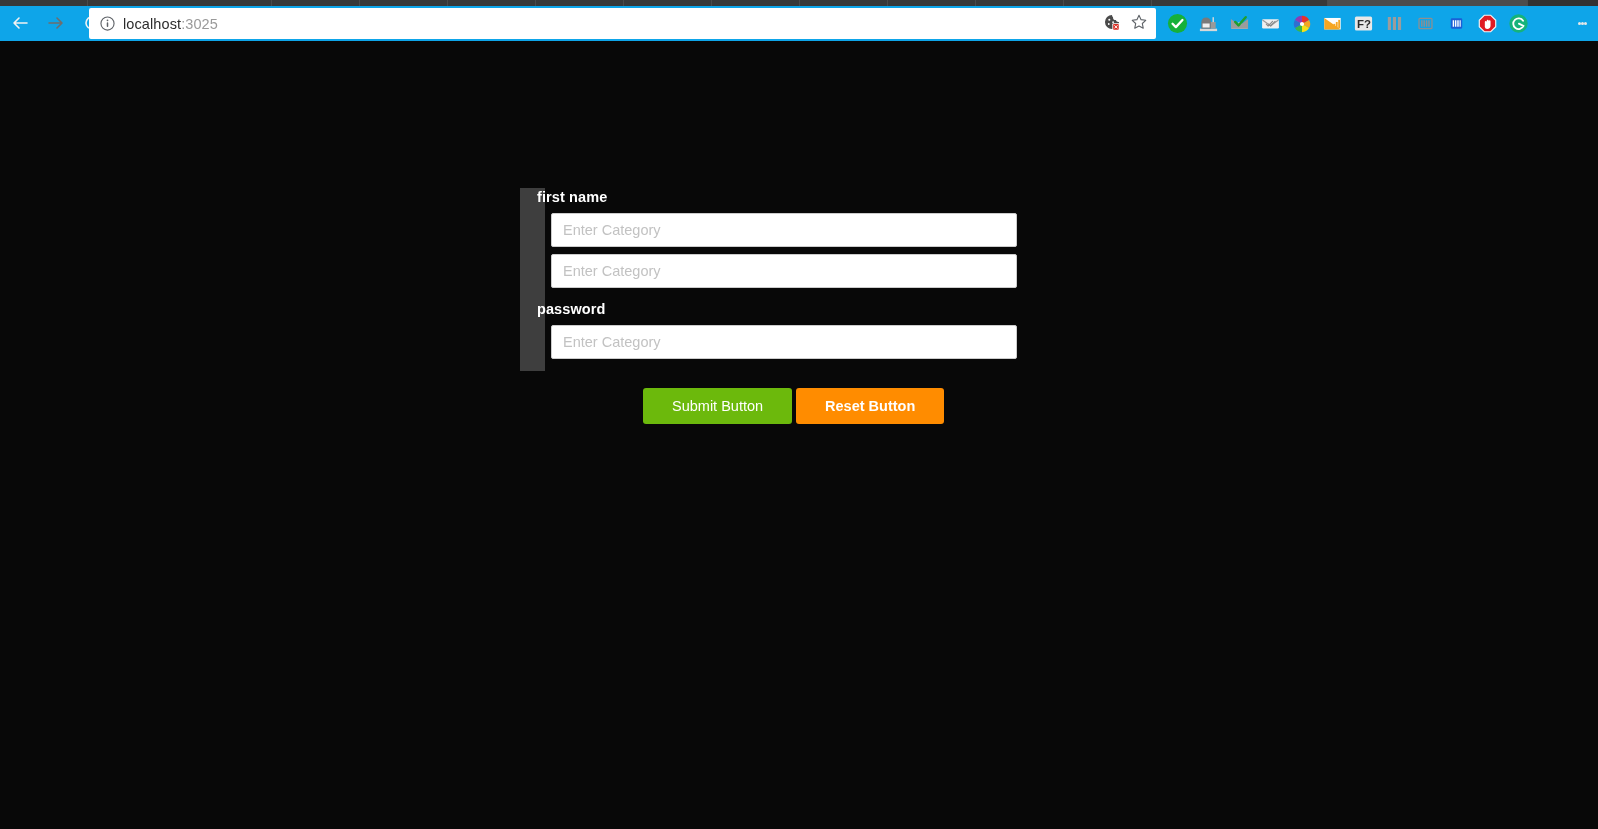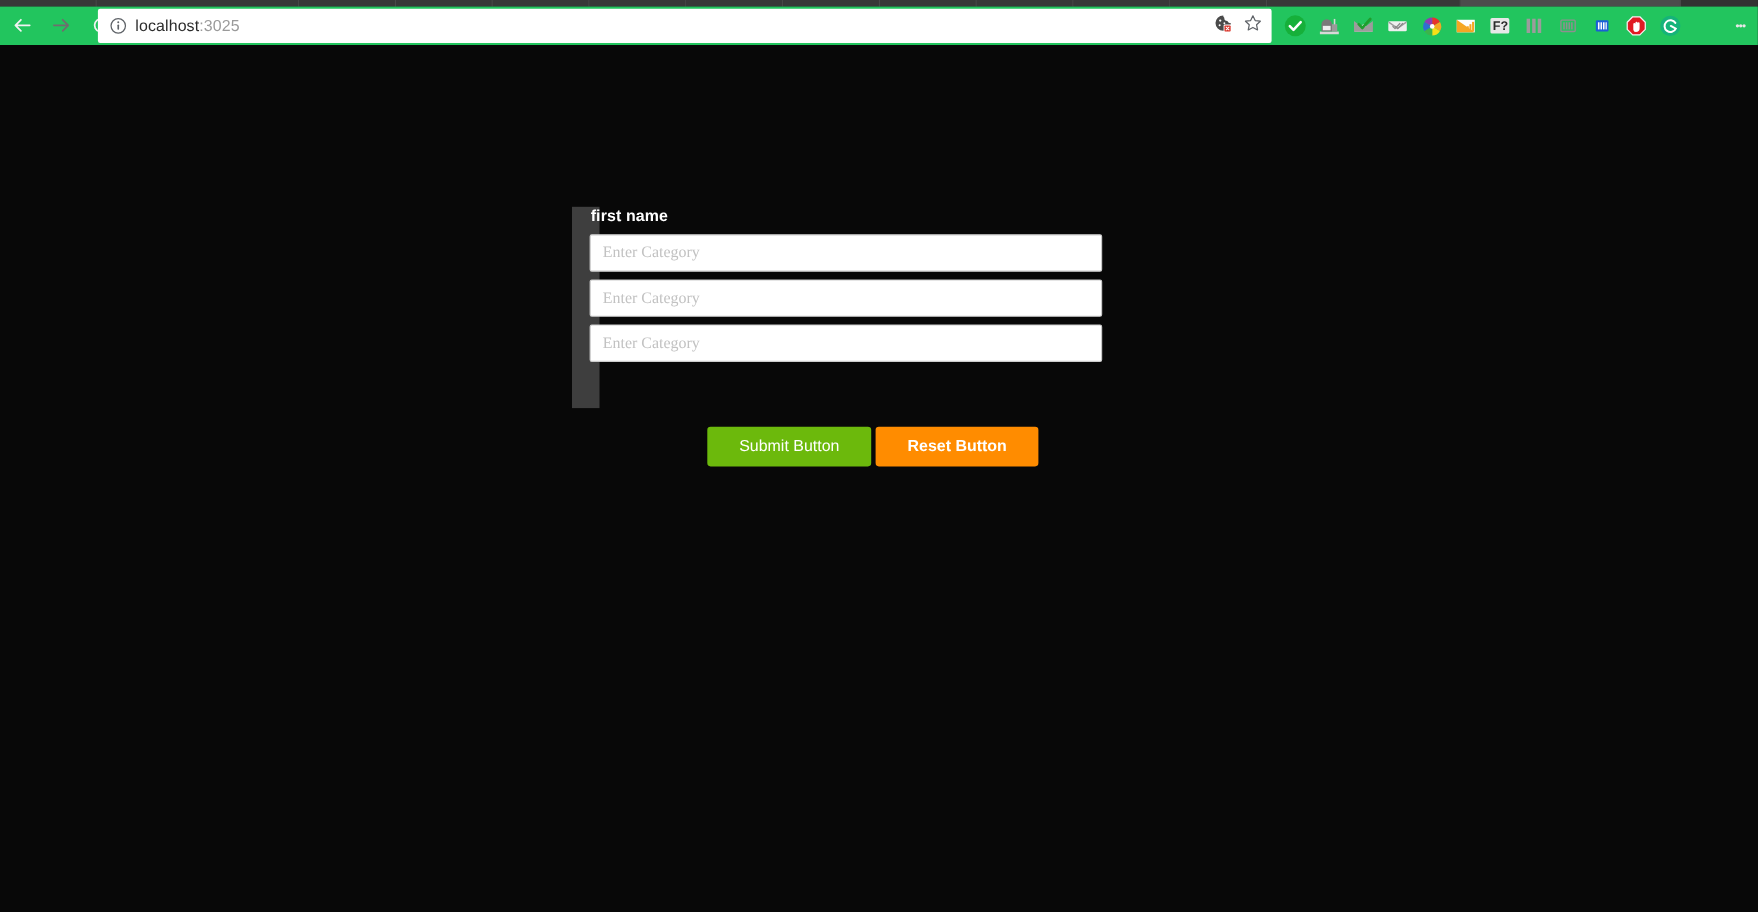--- a/index.html
+++ b/index.html
@@ -42,21 +42,21 @@
   }
   #tab-strip .tab-active {
     background: #4c4c4c;
   }
 
   #toolbar {
     position: absolute;
     top: 6px; left: 0;
     width: 1598px;
     height: 35px;
-    background: #22c55e;
+    background: #0ea5e9;
   }
 
   .nav-btn {
     position: absolute;
     top: 3px;
     width: 28px;
     height: 28px;
     display: flex;
     align-items: center;
     justify-content: center;
@@ -187,25 +187,26 @@
 
   .field-input {
     display: block;
     width: 466px;
     height: 34px;
     margin-top: 7px;
     background: #ffffff;
     border: 1px solid #cccccc;
     border-radius: 2px;
     box-sizing: border-box;
-    font-family: Liberation Serif, serif;
+    font-family: Liberation Sans, sans-serif;
     font-size: 14.5px;
     color: #333333;
     padding: 0 11px;
     outline: none;
+    margin-left: 15px;
   }
   .field-input::placeholder {
     color: #c2c2c2;
     opacity: 1;
   }
 
   #button-row {
     position: absolute;
     left: 123px;
     top: 200px;
@@ -426,20 +427,21 @@
 
     <div id="left-accent-bar"></div>
 
     <div id="form-fields">
 
       <div class="field-label lbl-first">first name</div>
       <input class="field-input" type="text" placeholder="Enter Category" style="">
 
       <input class="field-input" type="text" placeholder="Enter Category" style="">
 
+      <div class="field-label lbl-pass">password</div>
       <input class="field-input" type="text" placeholder="Enter Category" style="">
 
     </div>
 
     <div id="button-row">
       <button id="submit-button" class="form-btn">Submit Button</button>
       <button id="reset-button" class="form-btn">Reset Button</button>
     </div>
 
   </div>

